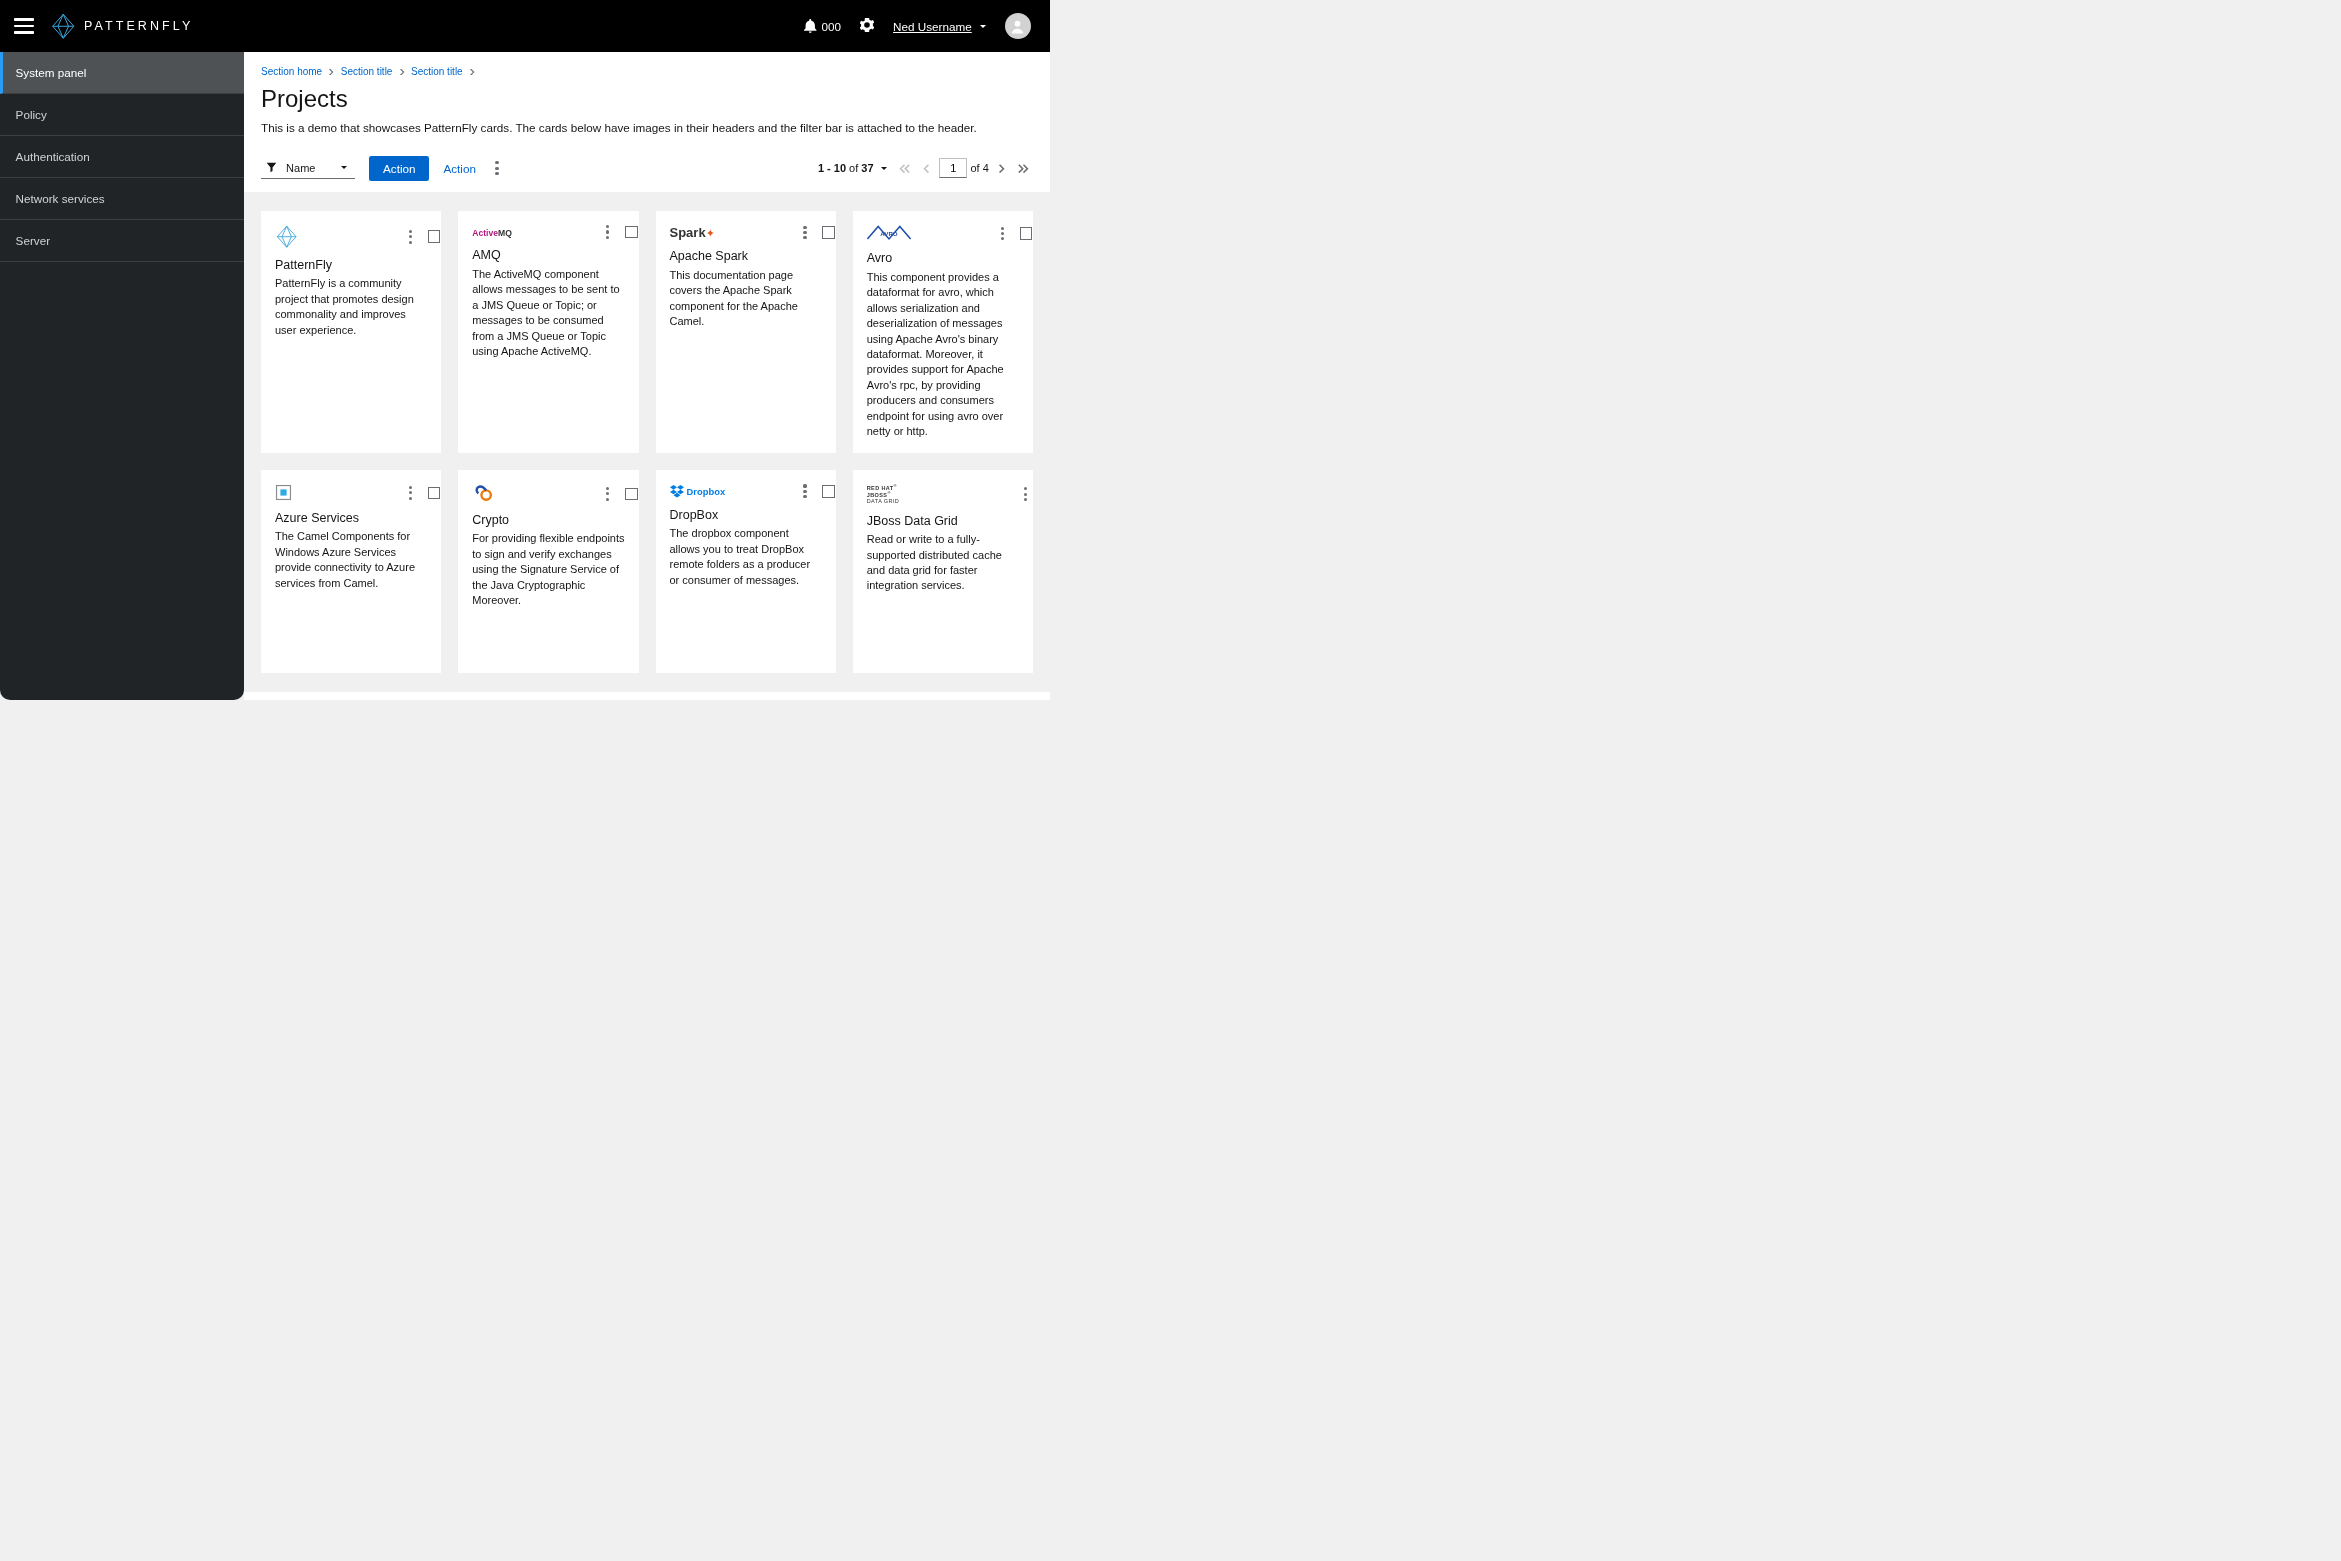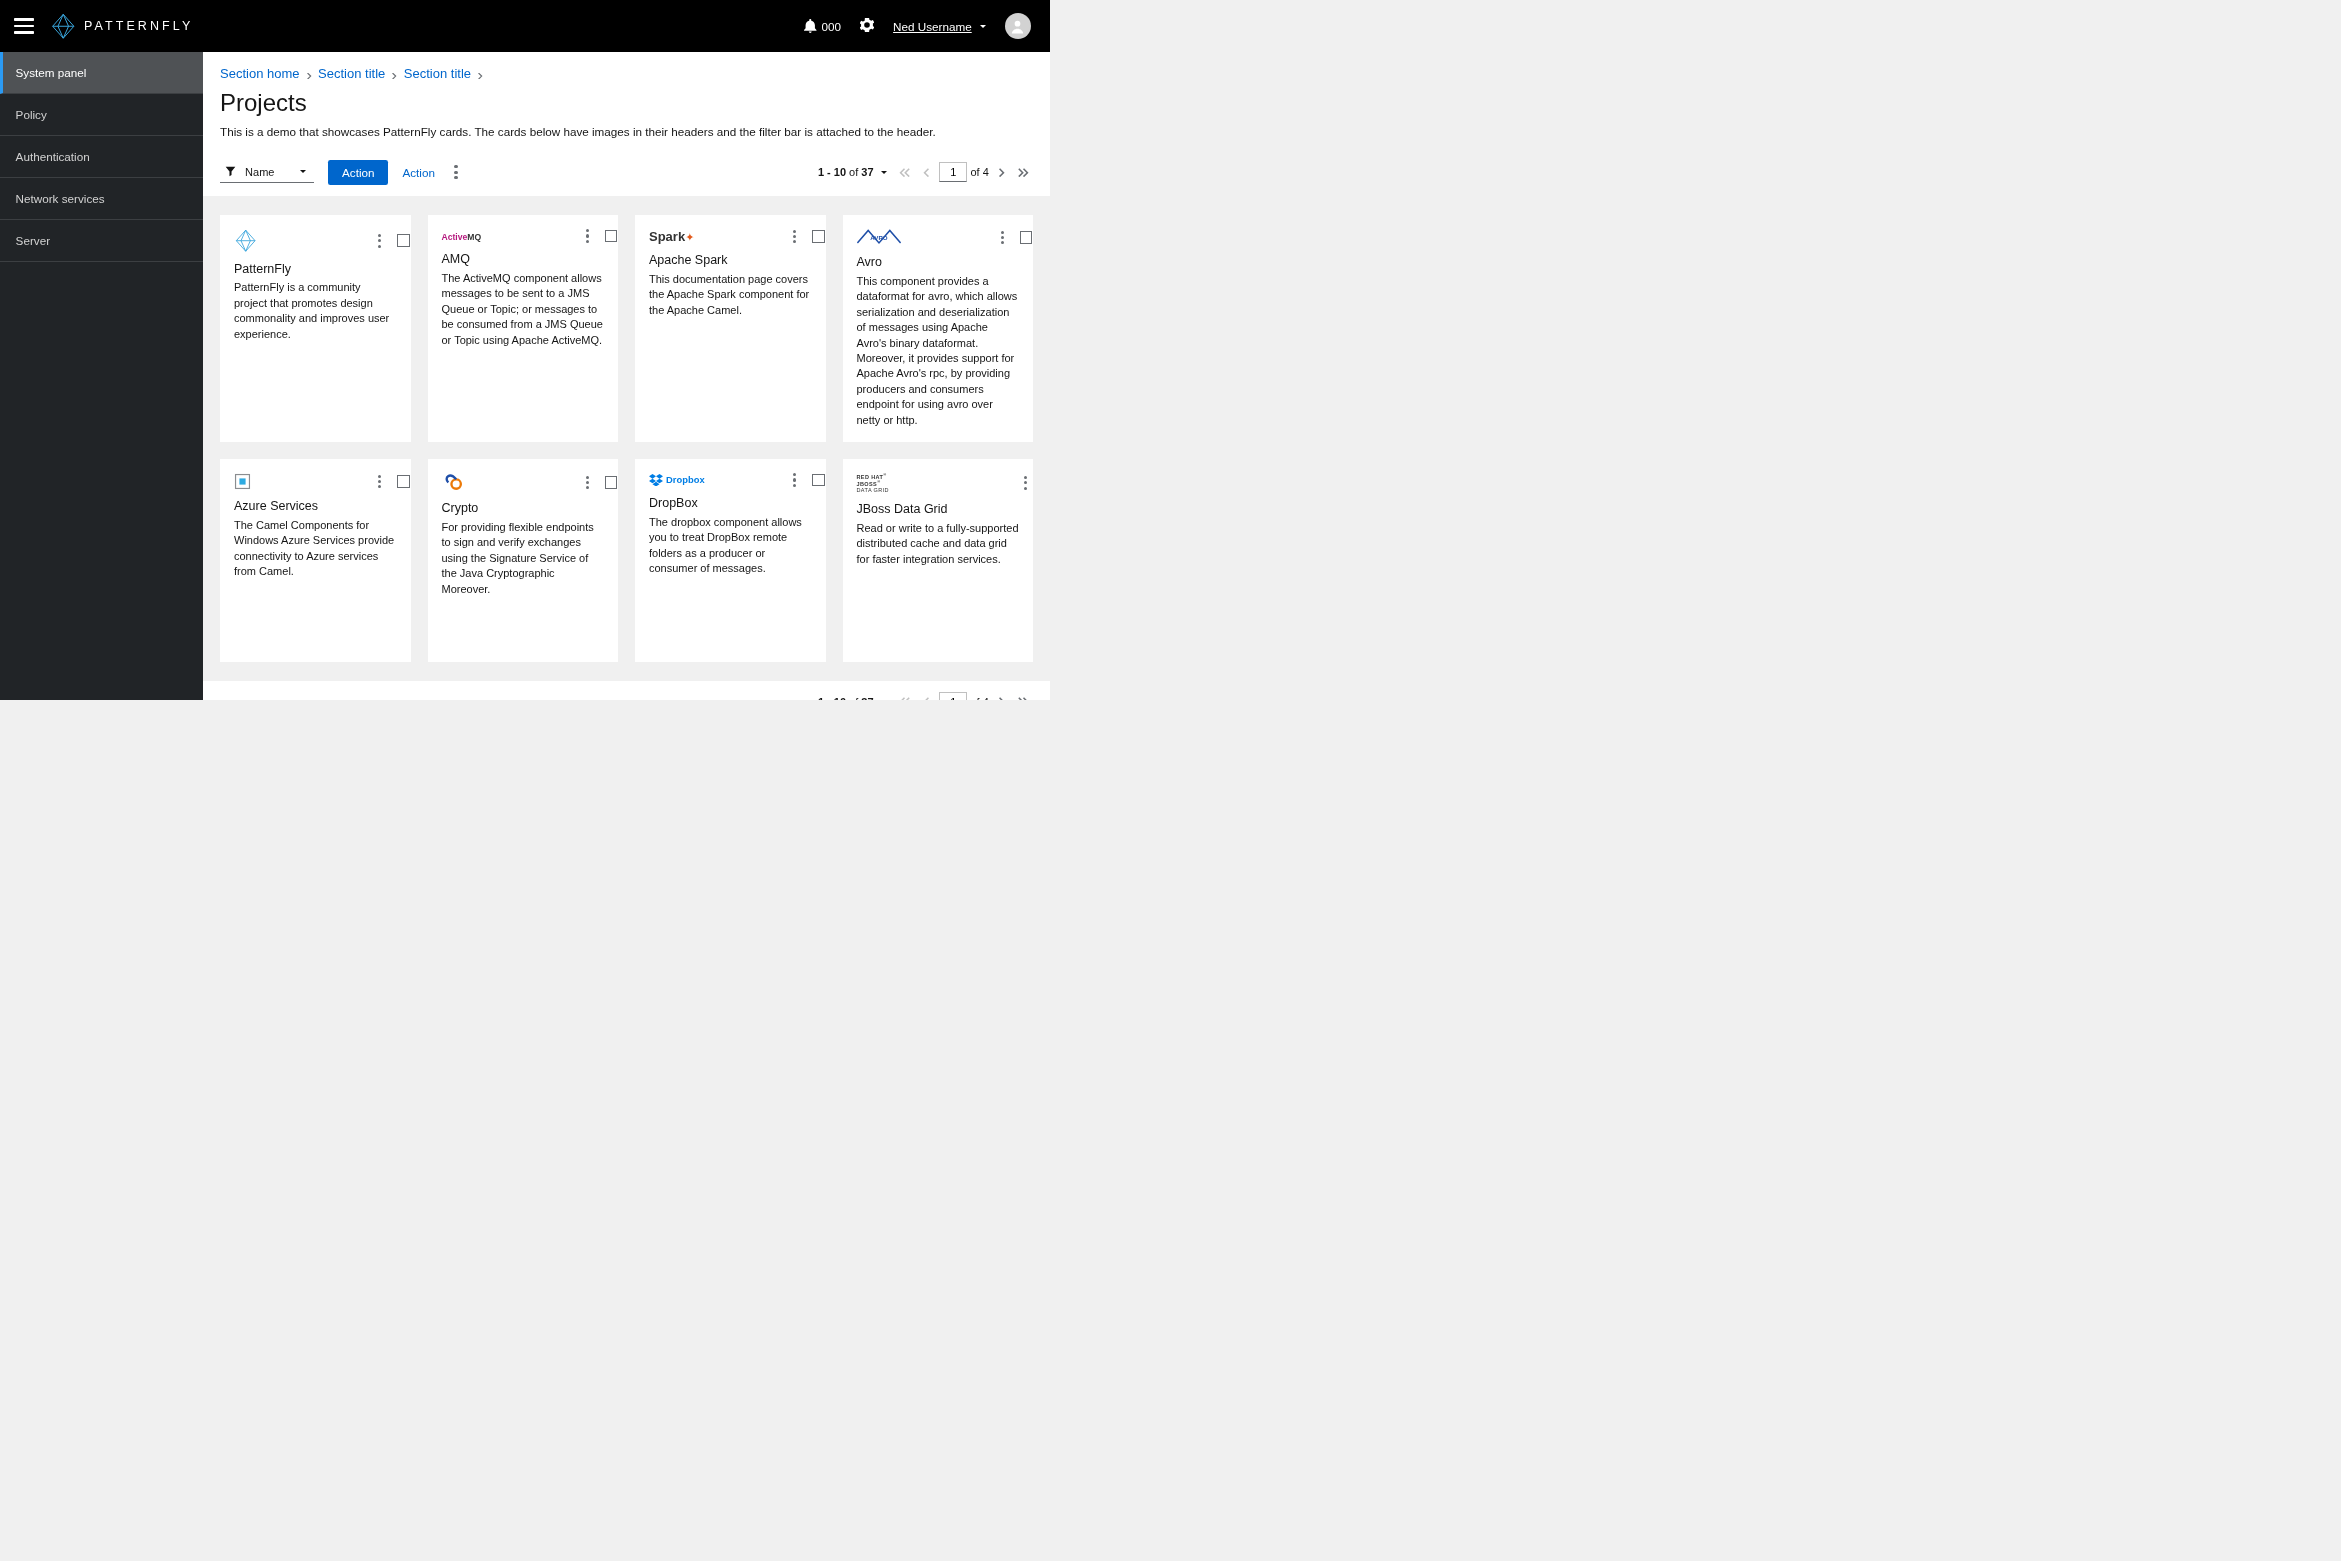--- a/index.html
+++ b/index.html
@@ -32,23 +32,24 @@
   .header-spacer { flex:1; }
   .header-right { display:flex; align-items:center; gap:19px; }
   .bell-wrap { display:flex; align-items:center; gap:4.7px; font-size:11.7px; }
   .gear { width:14px; height:14px; }
   .user-wrap { display:flex; align-items:center; gap:7.8px; font-size:11.7px;text-decoration:underline; }
   .avatar { width:26.5px; height:26.5px; border-radius:50%; background:#d2d2d2; display:flex; align-items:center; justify-content:center; }
   .caret-down { width:0; height:0; border-left:3.1px solid transparent; border-right:3.1px solid transparent; border-top:3.9px solid #fff; }
   
   .body { display:flex; height: calc(100% - 52px); }
   .sidebar {
-    width: 203px;
+    width: 244px;
     background: #212427;
     color: #d2d2d2;
+    border-radius: 10px;
   }
   .nav-item {
     padding: 14px 15.6px;
     font-size: 11.7px;
     border-bottom: 0.8px solid #3c3f42;
     cursor: pointer;
   }
   .nav-item.active {
     background: #4f5255;
     color: #fff;
@@ -56,21 +57,21 @@
     padding-left: 12.5px;
   }
   .main {
     flex:1;
     background:#fff;
     display:flex;
     flex-direction:column;
     overflow:auto;
   }
   .page-header { padding: 14px 17px 11px 17px; }
-  .breadcrumbs { display:flex; align-items:flex-end; gap:6.2px; color:#0066cc; font-size:13px; margin-bottom:7.8px; }
+  .breadcrumbs { display:flex; align-items:flex-end; gap:6.2px; color:#0066cc; font-size:10px; margin-bottom:7.8px; }
   .breadcrumbs a { color:#0066cc; text-decoration:none; cursor:pointer; }
   .breadcrumb-sep { color:#6a6e73; font-size:8.6px; }
   .page-title { font-size: 24px; font-weight: 400; margin-bottom: 7.8px; }
   .page-desc { font-size: 11.7px; color:#151515; }
   
   .toolbar {
     display:flex; align-items:center;
     padding: 11px 17px;
     gap:14px;
     border-top: none;

